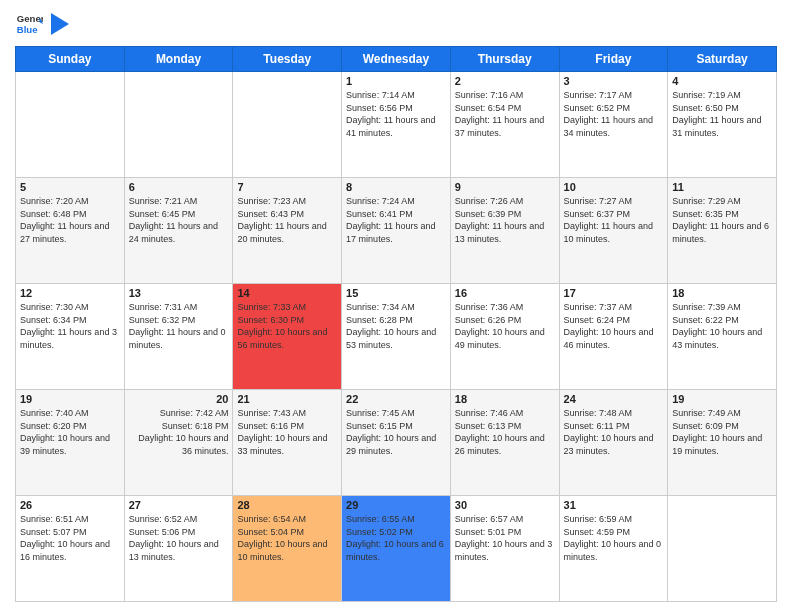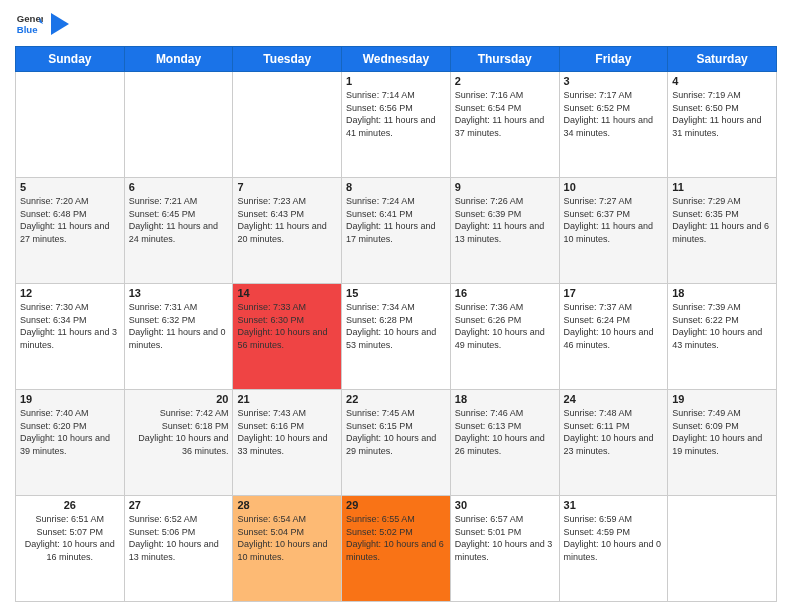--- a/index.html
+++ b/index.html
@@ -236,33 +236,33 @@
           <td style="background: rgb(245, 245, 245);">
             <span class="day-number">24</span>
             <div class="day-info">Sunrise: 7:48 AM<br>Sunset: 6:11 PM<br>Daylight: 10 hours and 23 minutes.</div>
           </td>
           <td style="background: rgb(245, 245, 245);">
             <span class="day-number">19</span>
             <div class="day-info">Sunrise: 7:49 AM<br>Sunset: 6:09 PM<br>Daylight: 10 hours and 19 minutes.</div>
           </td>
         </tr>
         <tr>
-          <td style="background: rgb(255, 255, 255); text-align: center;">
+          <td style="background: rgb(255, 255, 255);">
             <span class="day-number">26</span>
             <div class="day-info">Sunrise: 6:51 AM<br>Sunset: 5:07 PM<br>Daylight: 10 hours and 16 minutes.</div>
           </td>
           <td style="background: rgb(255, 255, 255);">
             <span class="day-number">27</span>
             <div class="day-info">Sunrise: 6:52 AM<br>Sunset: 5:06 PM<br>Daylight: 10 hours and 13 minutes.</div>
           </td>
           <td style="background: #fdba74;">
             <span class="day-number">28</span>
             <div class="day-info">Sunrise: 6:54 AM<br>Sunset: 5:04 PM<br>Daylight: 10 hours and 10 minutes.</div>
           </td>
-          <td style="background: #f97316;">
+          <td style="background: #3b82f6;">
             <span class="day-number">29</span>
             <div class="day-info">Sunrise: 6:55 AM<br>Sunset: 5:02 PM<br>Daylight: 10 hours and 6 minutes.</div>
           </td>
           <td style="background: rgb(255, 255, 255);">
             <span class="day-number">30</span>
             <div class="day-info">Sunrise: 6:57 AM<br>Sunset: 5:01 PM<br>Daylight: 10 hours and 3 minutes.</div>
           </td>
           <td style="background: rgb(255, 255, 255);">
             <span class="day-number">31</span>
             <div class="day-info">Sunrise: 6:59 AM<br>Sunset: 4:59 PM<br>Daylight: 10 hours and 0 minutes.</div>

